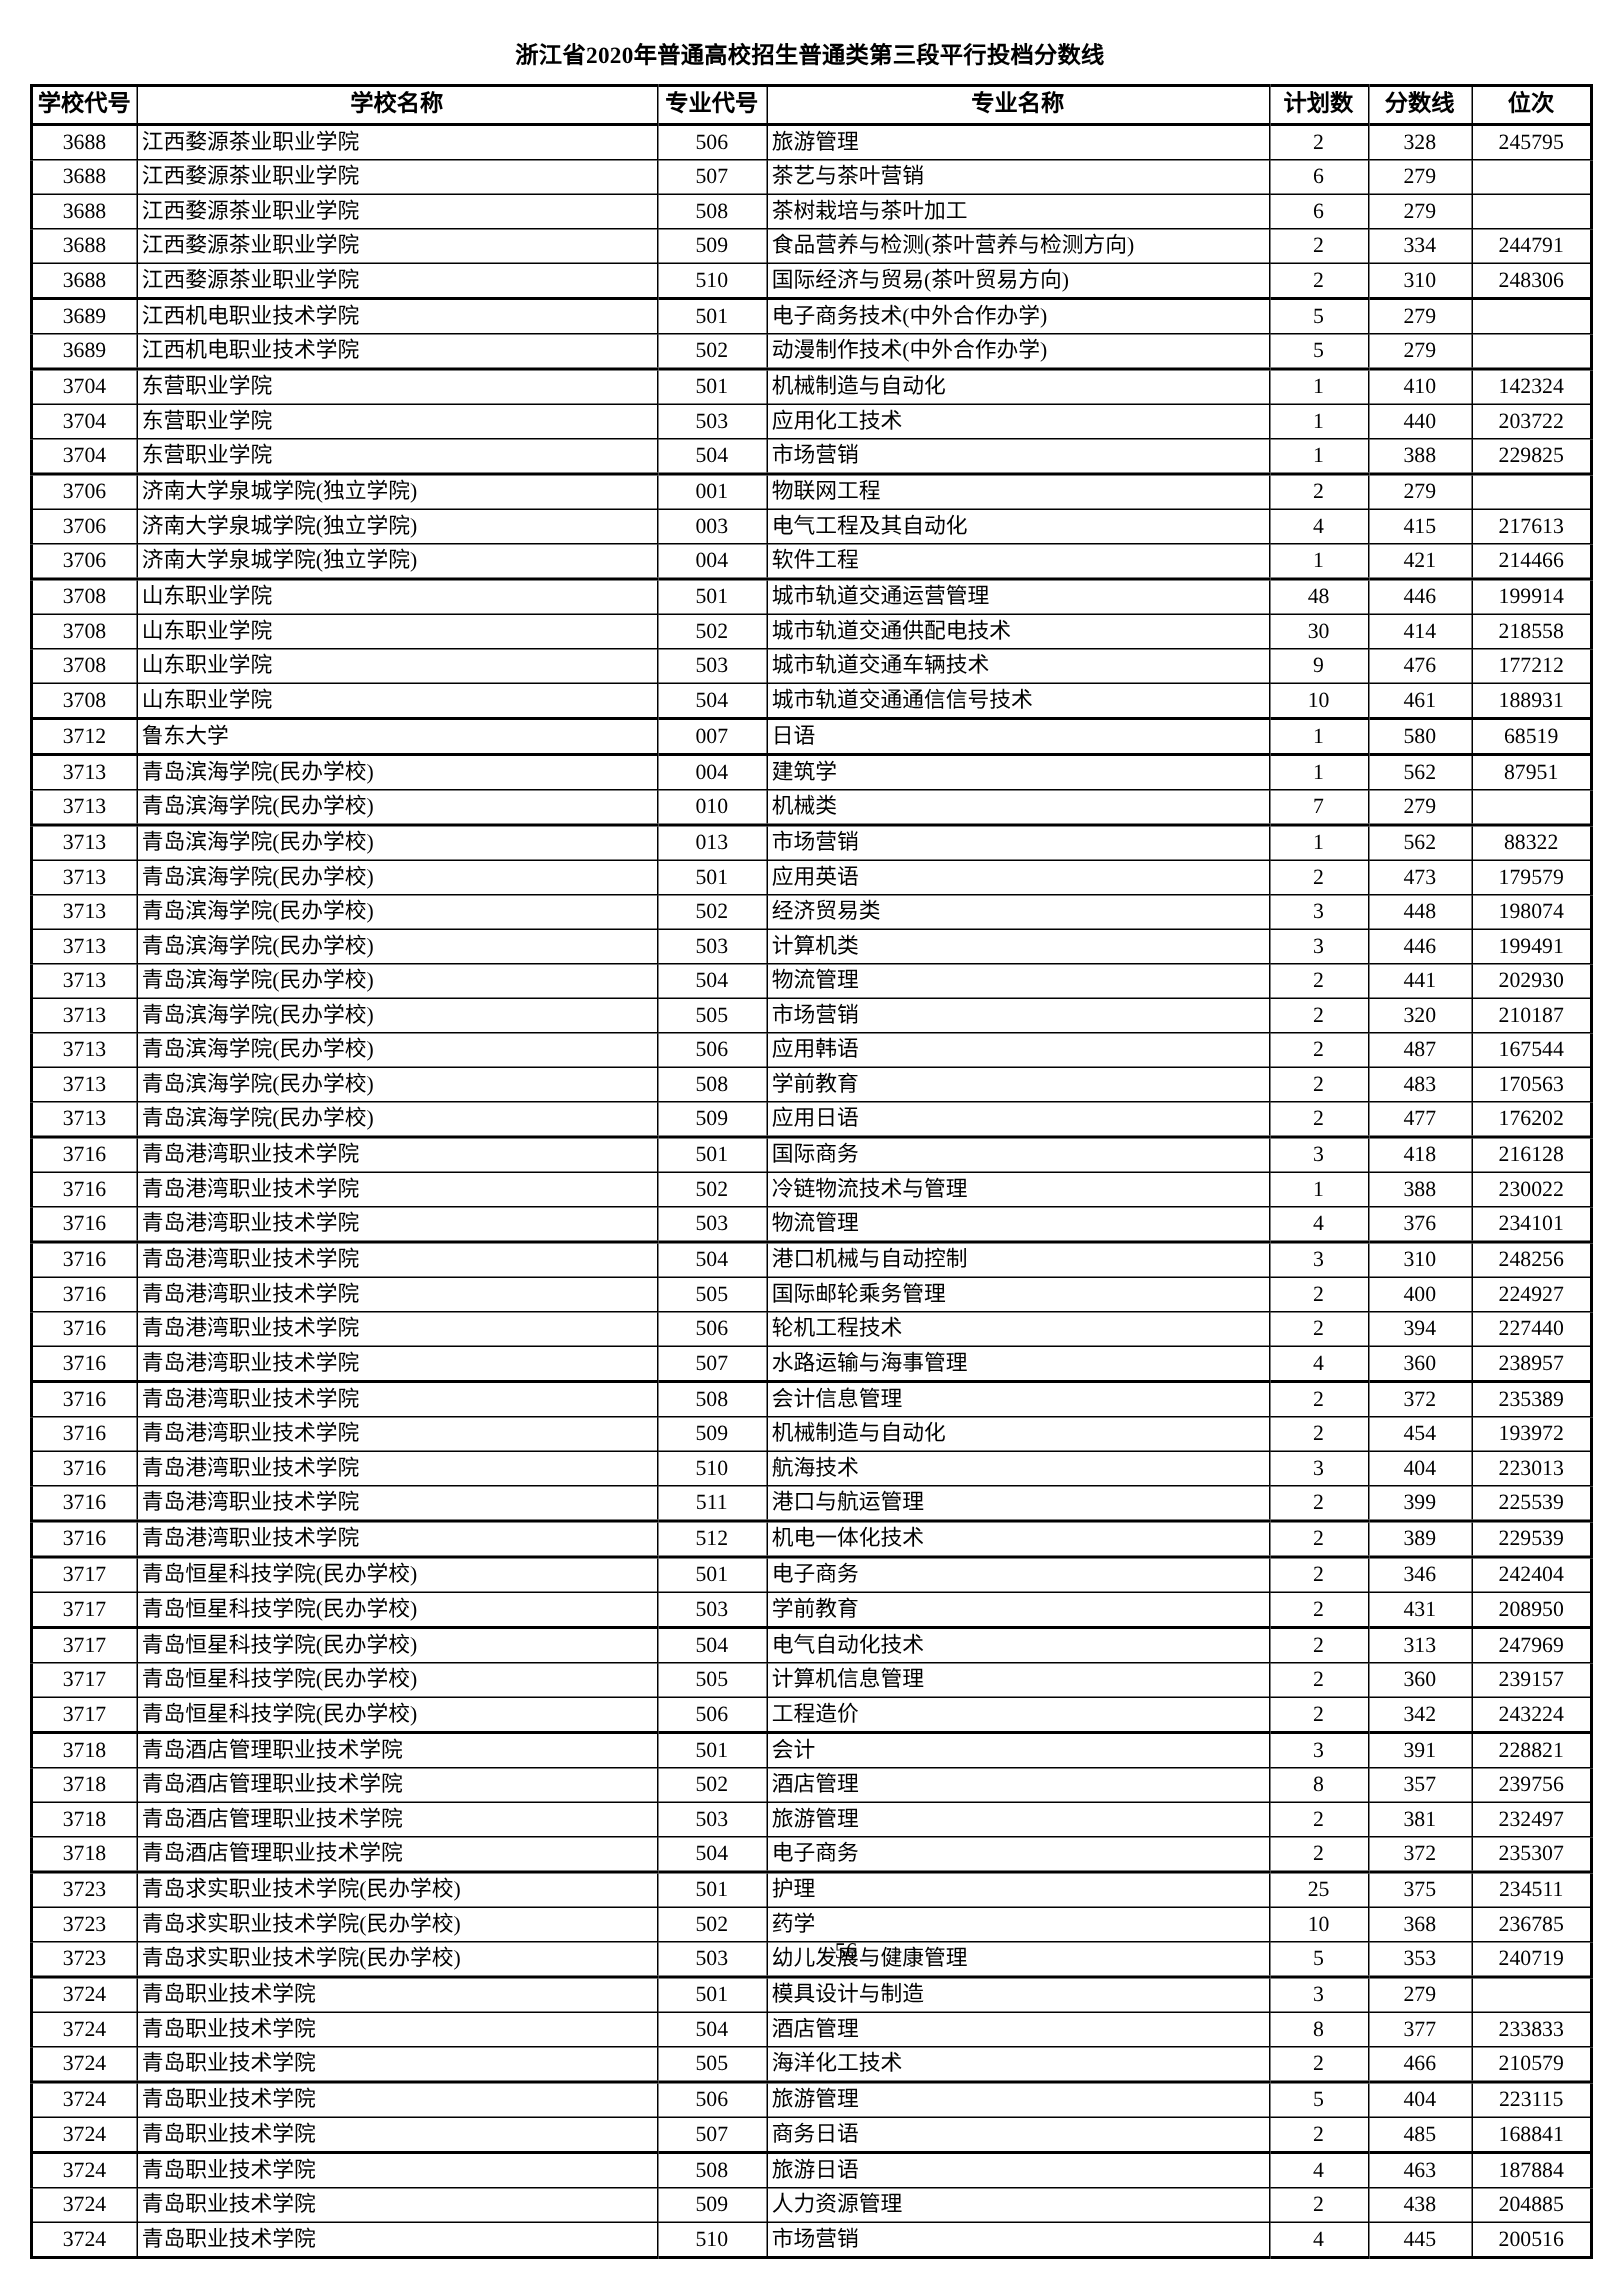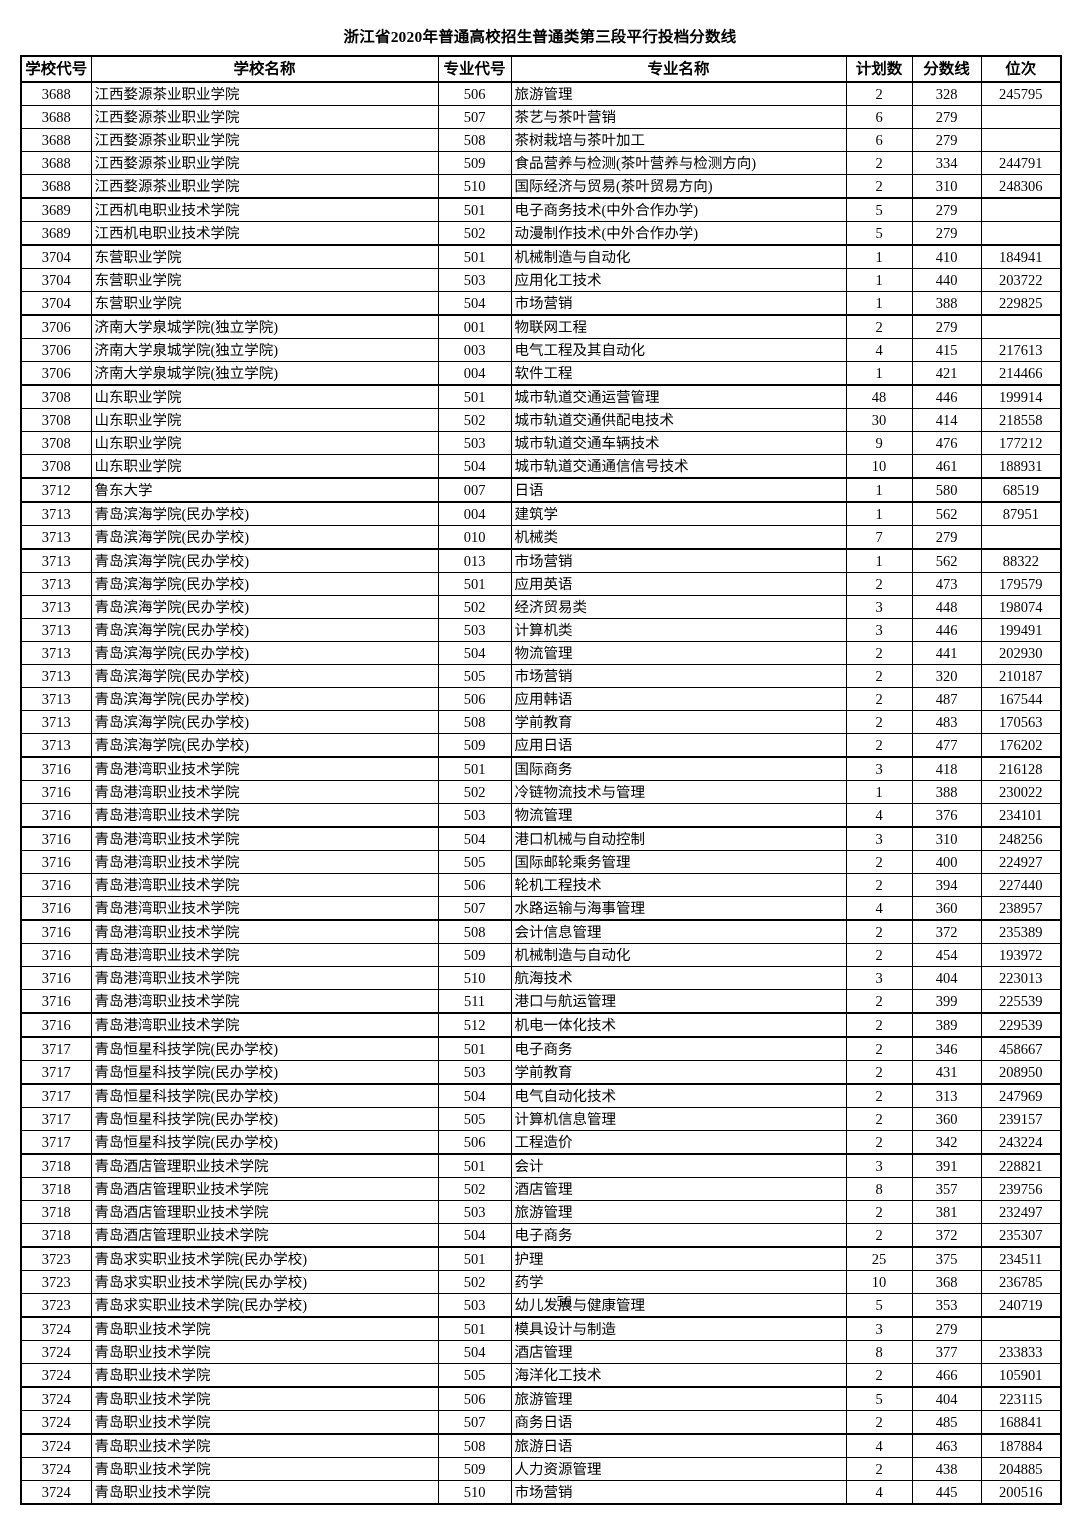--- a/index.html
+++ b/index.html
@@ -187,21 +187,21 @@
             <td class="num">279</td>
             <td class="num edge-r"></td>
           </tr>
           <tr class="grp-start">
             <td class="num edge-l">3704</td>
             <td class="txt">东营职业学院</td>
             <td class="num">501</td>
             <td class="txt">机械制造与自动化</td>
             <td class="num">1</td>
             <td class="num">410</td>
-            <td class="num edge-r">184941</td>
+            <td class="num edge-r">142324</td>
           </tr>
           <tr>
             <td class="num edge-l">3704</td>
             <td class="txt">东营职业学院</td>
             <td class="num">503</td>
             <td class="txt">应用化工技术</td>
             <td class="num">1</td>
             <td class="num">440</td>
             <td class="num edge-r">203722</td>
           </tr>
@@ -493,21 +493,21 @@
             <td class="num">389</td>
             <td class="num edge-r">229539</td>
           </tr>
           <tr class="grp-start">
             <td class="num edge-l">3717</td>
             <td class="txt">青岛恒星科技学院(民办学校)</td>
             <td class="num">501</td>
             <td class="txt">电子商务</td>
             <td class="num">2</td>
             <td class="num">346</td>
-            <td class="num edge-r">458667</td>
+            <td class="num edge-r">242404</td>
           </tr>
           <tr>
             <td class="num edge-l">3717</td>
             <td class="txt">青岛恒星科技学院(民办学校)</td>
             <td class="num">503</td>
             <td class="txt">学前教育</td>
             <td class="num">2</td>
             <td class="num">431</td>
             <td class="num edge-r">208950</td>
           </tr>
@@ -619,21 +619,21 @@
             <td class="num">377</td>
             <td class="num edge-r">233833</td>
           </tr>
           <tr>
             <td class="num edge-l">3724</td>
             <td class="txt">青岛职业技术学院</td>
             <td class="num">505</td>
             <td class="txt">海洋化工技术</td>
             <td class="num">2</td>
             <td class="num">466</td>
-            <td class="num edge-r">105901</td>
+            <td class="num edge-r">210579</td>
           </tr>
           <tr class="grp-start">
             <td class="num edge-l">3724</td>
             <td class="txt">青岛职业技术学院</td>
             <td class="num">506</td>
             <td class="txt">旅游管理</td>
             <td class="num">5</td>
             <td class="num">404</td>
             <td class="num edge-r">223115</td>
           </tr>

